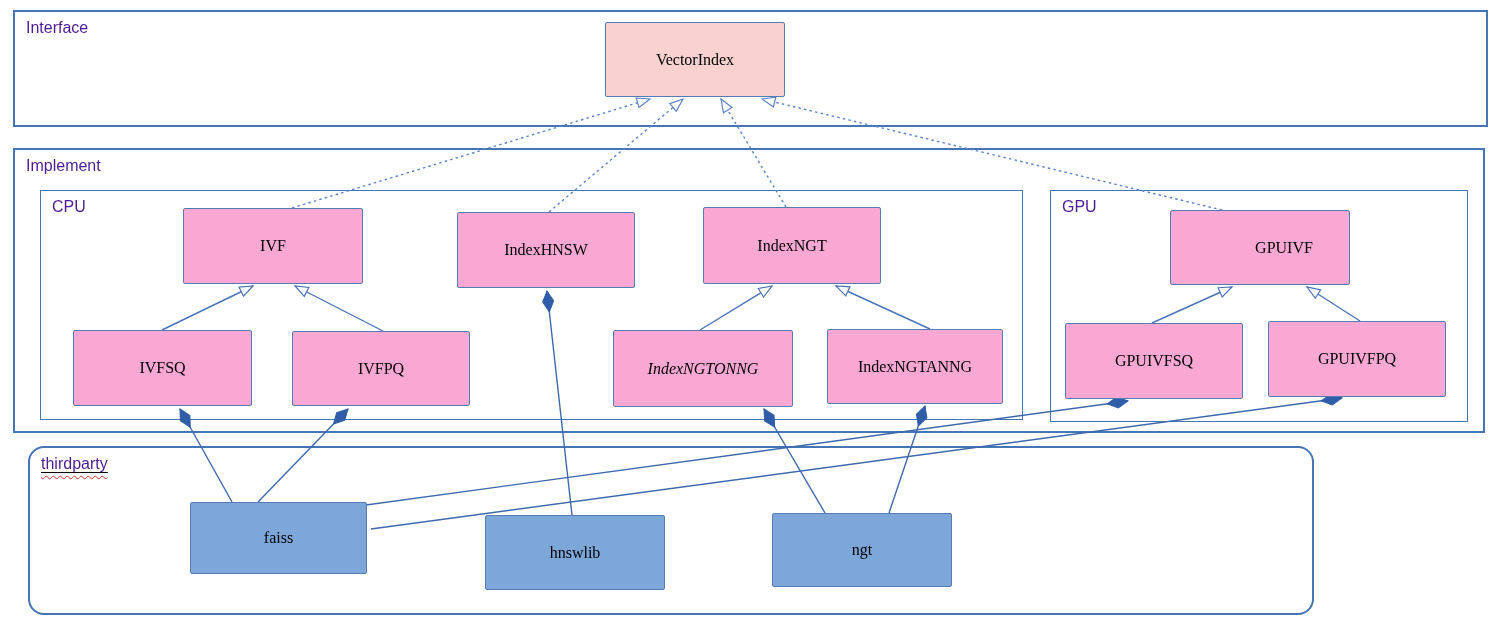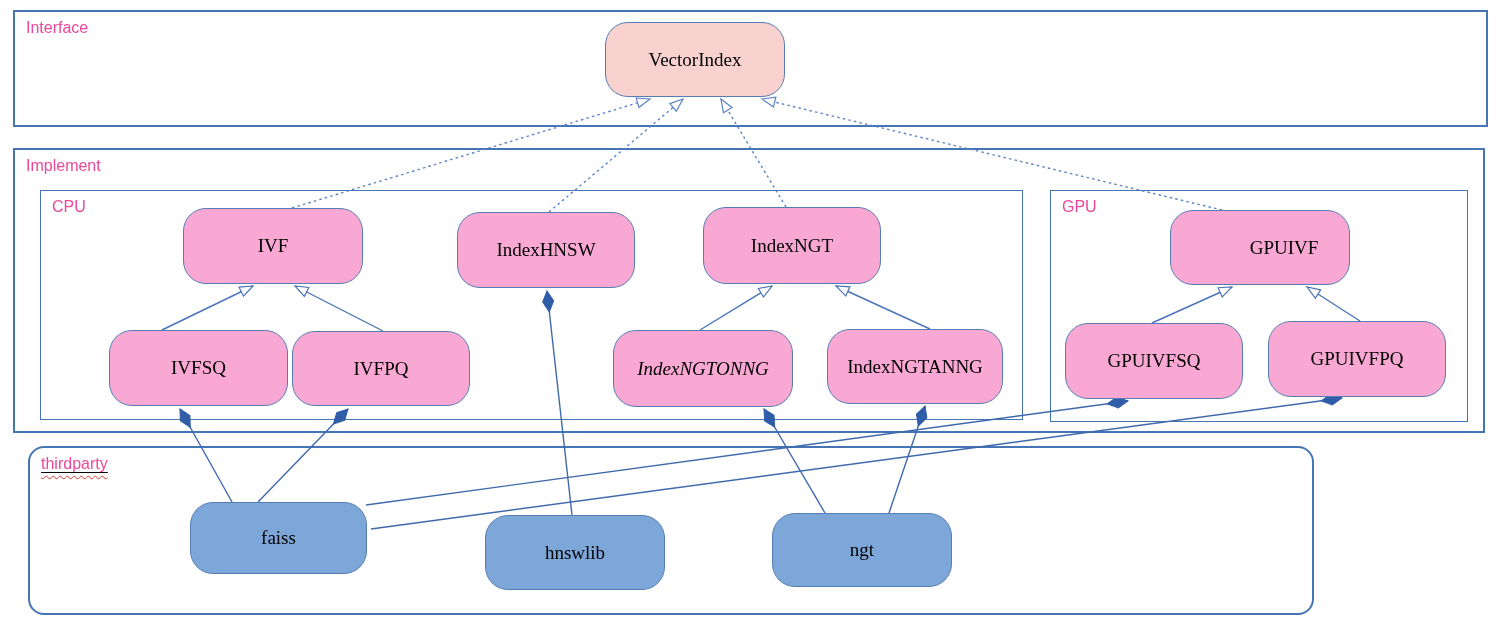--- a/index.html
+++ b/index.html
@@ -18,37 +18,37 @@
     border: 2px solid #4575b4;
     background: transparent;
     box-sizing: border-box;
   }
   .container.thin { border-width: 1.5px; }
   .container-label {
     position: absolute;
     top: 7px;
     left: 11px;
     font-size: 16px;
-    color: #ec4899;
+    color: #4c1d95;
     text-align: right;
   }
   .u-black { text-decoration: underline; text-decoration-color:#000; text-underline-offset: 3px; }
   .u-wavy  { text-decoration: underline wavy #d03a2b; text-decoration-thickness: 1px; text-underline-offset: 6px; }
 
   
   .node {
     position: absolute;
     box-sizing: border-box;
     border: 1.5px solid #567db3;
-    border-radius: 23px;
+    border-radius: 2px;
     display: flex;
     align-items: center;
     justify-content: center;
     font-family: "Liberation Serif", serif;
-    font-size: 19px;
+    font-size: 16px;
     color: #000000;
     z-index: 3;
   }
   .node.green { background: #f9a8d4; }
   .node.blue  { background: #7da7d9; }
   .node.pink  { background: #f9d2d0; }
 
   
   svg.wires {
     position: absolute;
@@ -120,21 +120,21 @@
     <line class="cp" x1="889" y1="513" x2="925" y2="406" marker-end="url(#dia)"></line>
   </svg>
 
   <div class="node pink" style="left:605px; top:22px; width:180px; height:75px;">VectorIndex</div>
 
   <div class="node green" style="left:183px; top:208px; width:180px; height:76px;">IVF</div>
   <div class="node green" style="left:457px; top:212px; width:178px; height:76px;">IndexHNSW</div>
   <div class="node green" style="left:703px; top:207px; width:178px; height:77px;">IndexNGT</div>
   <div class="node green" style="left:1170px; top:210px; width:180px; height:75px;padding-left:48px;">GPUIVF</div>
 
-  <div class="node green" style="left:73px; top:330px; width:179px; height:76px;margin-left:36px;">IVFSQ</div>
+  <div class="node green" style="left:73px; top:330px; width:179px; height:76px;">IVFSQ</div>
   <div class="node green" style="left:292px; top:331px; width:178px; height:75px;">IVFPQ</div>
   <div class="node green" style="left:613px; top:330px; width:180px; height:77px;font-style:italic;">IndexNGTONNG</div>
   <div class="node green" style="left:827px; top:329px; width:176px; height:75px;">IndexNGTANNG</div>
   <div class="node green" style="left:1065px; top:323px; width:178px; height:76px;">GPUIVFSQ</div>
   <div class="node green" style="left:1268px; top:321px; width:178px; height:76px;">GPUIVFPQ</div>
 
   <div class="node blue" style="left:190px; top:502px; width:177px; height:72px;">faiss</div>
   <div class="node blue" style="left:485px; top:515px; width:180px; height:75px;">hnswlib</div>
   <div class="node blue" style="left:772px; top:513px; width:180px; height:74px;">ngt</div>
 

